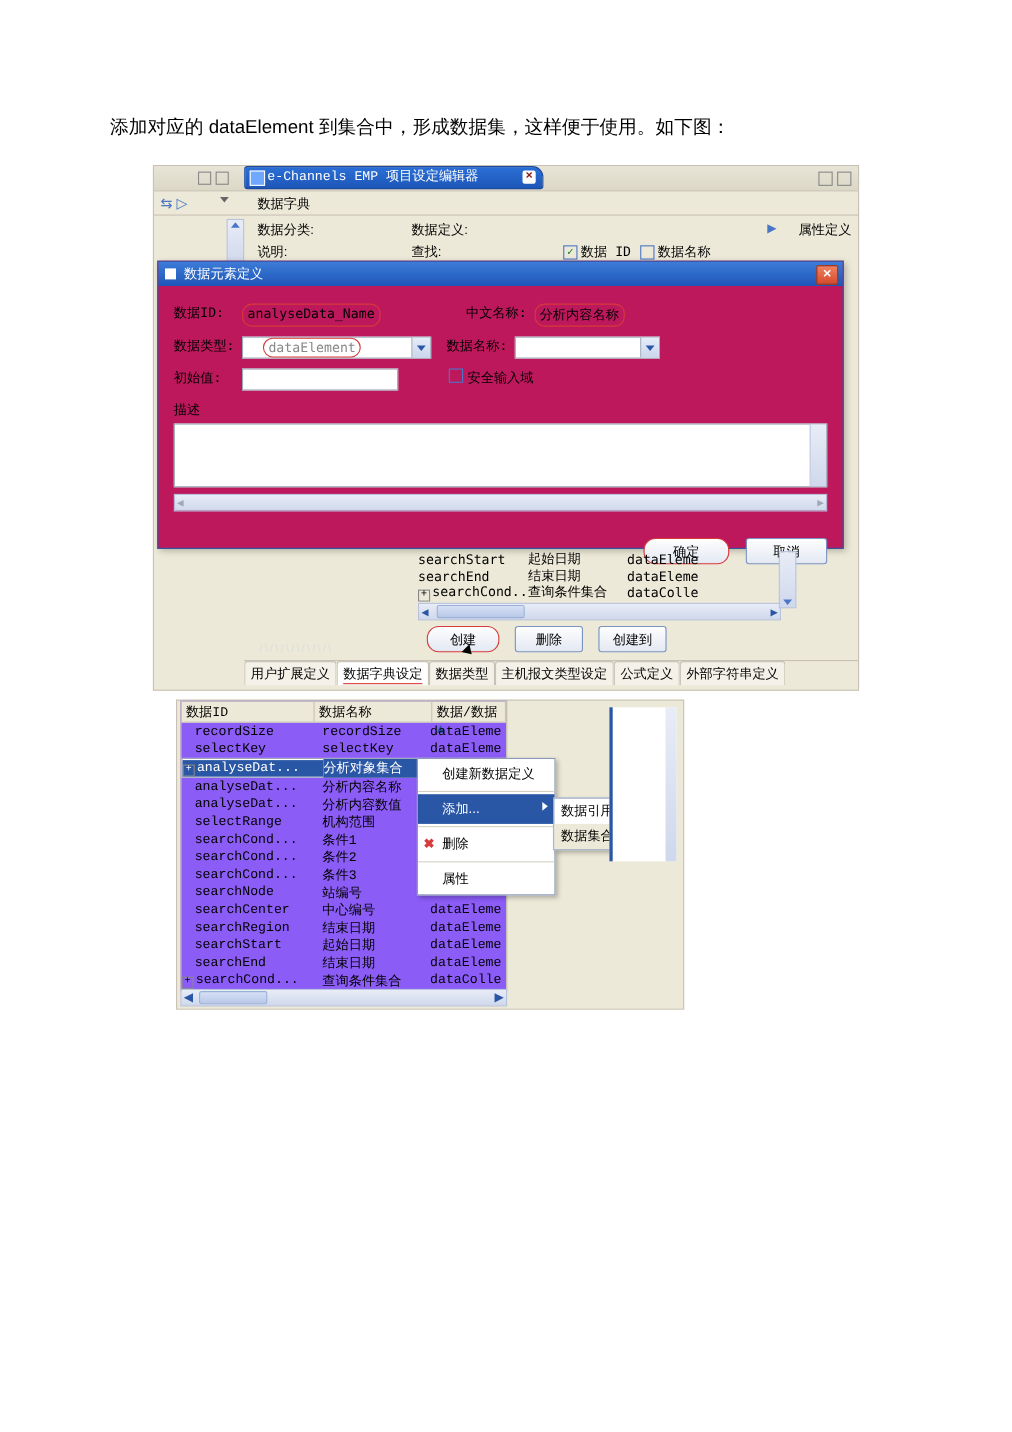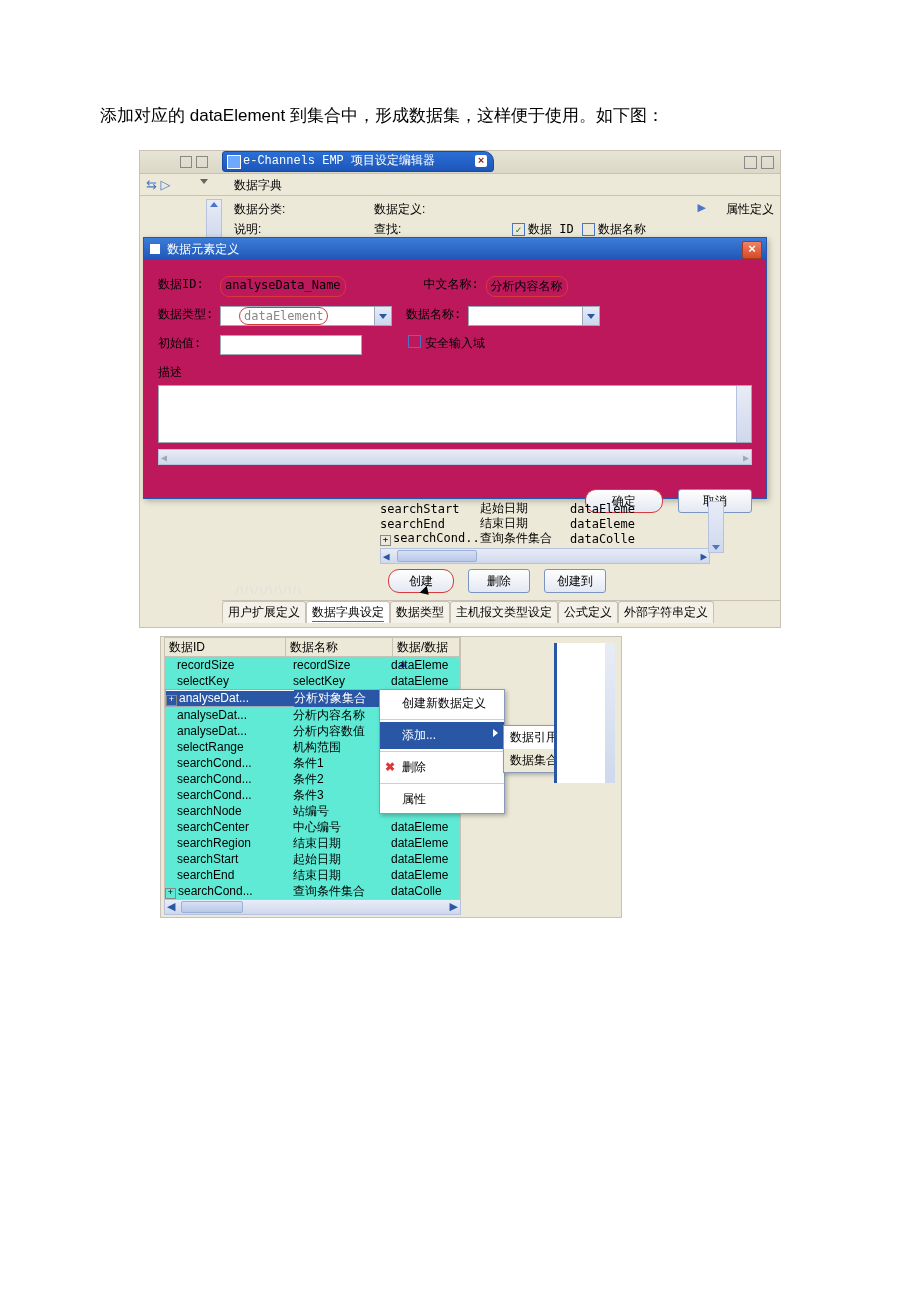--- a/index.html
+++ b/index.html
@@ -83,21 +83,21 @@
   .actionrow{position:absolute;left:240px;top:418px;display:flex;gap:6px}
   .actionrow .winbtn{min-width:60px}
   .wavy{position:absolute;left:96px;top:434px;color:#ddd;font-size:10px;letter-spacing:2px}
 
   .tabsbar{position:absolute;left:82px;right:0;bottom:4px;height:22px;background:#ece9d8;border-top:1px solid #c8c2b6;display:flex;font-size:12px}
   .tabsbar .tb{padding:2px 5px;border:1px solid #c8c2b6;border-bottom:none;background:#f4f2e8;border-radius:3px 3px 0 0;white-space:nowrap}
   .tabsbar .tb.active{background:#fff}
   .tabsbar .tb .red{display:inline-block;border-bottom:1.5px solid #d63a3a}
 
   
-  .tbl2{position:absolute;left:3px;top:0;right:160px;bottom:16px;background:#5eead4;border:1px solid #c8c2b6;font-size:12px;font-family:Liberation Sans, sans-serif}
+  .tbl2{position:absolute;left:3px;top:0;right:160px;bottom:16px;background:#8b5cf6;border:1px solid #c8c2b6;font-size:12px;font-family:Liberation Mono, monospace}
   .tbl2 .hdr{display:flex;background:#ece9d8;height:18px;border-bottom:1px solid #c8c2b6}
   .tbl2 .hdr div{border-right:1px solid #c8c2b6;padding:1px 4px}
   .tbl2 .h1{width:112px}
   .tbl2 .h2{width:98px}
   .tbl2 .h3{flex:1}
   .tbl2 .rw{display:flex;height:16px;align-items:center}
   .tbl2 .rw .c1{width:116px;padding-left:12px;overflow:hidden;white-space:nowrap}
   .tbl2 .rw .c2{width:98px;overflow:hidden;white-space:nowrap}
   .tbl2 .rw .c3{flex:1;overflow:hidden;white-space:nowrap}
   .tbl2 .rw.sel .c1,.tbl2 .rw.sel .c2{background:#2a57a5;color:#fff}

